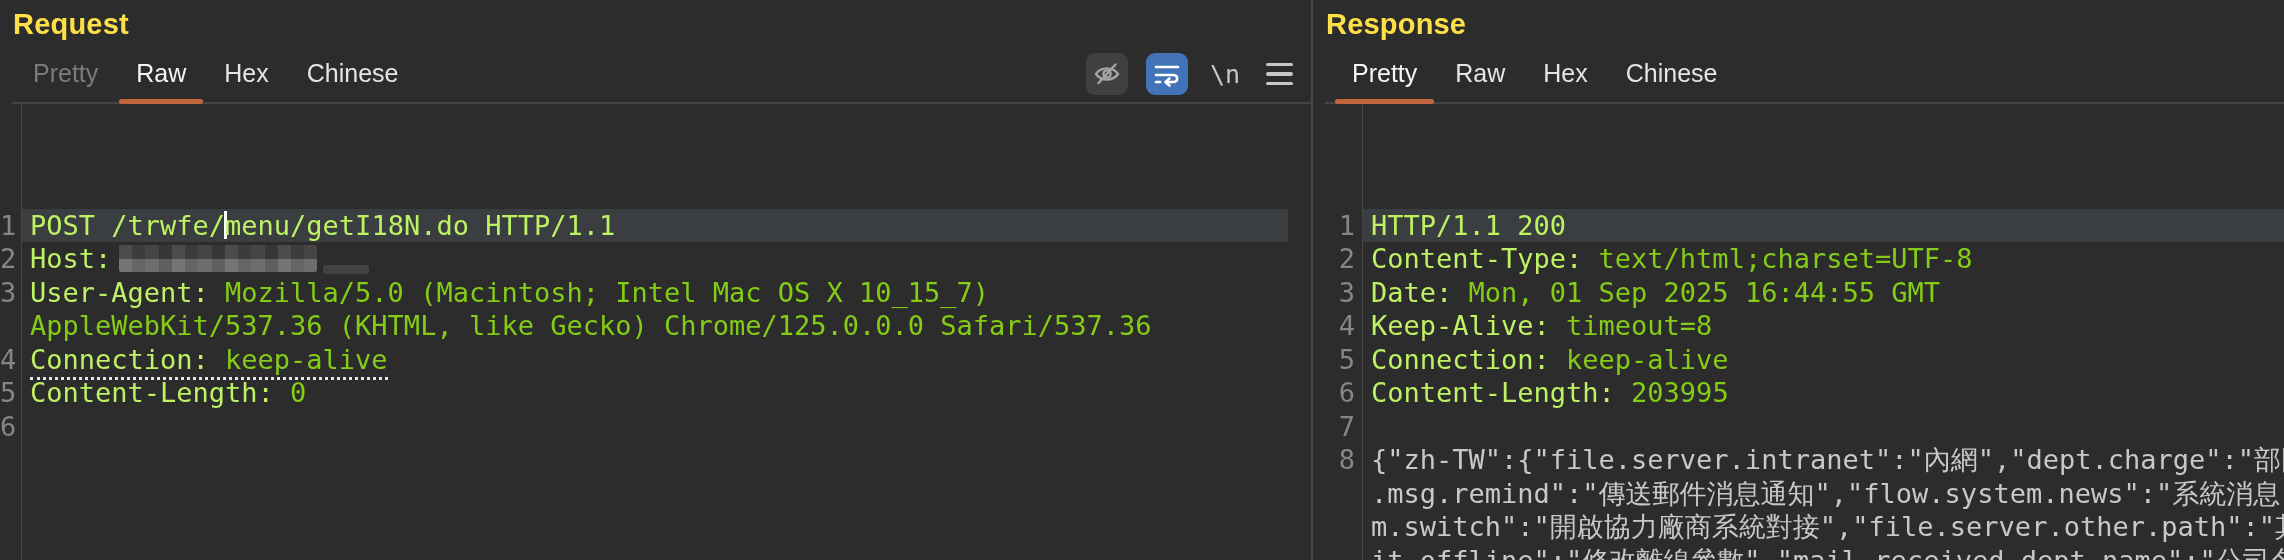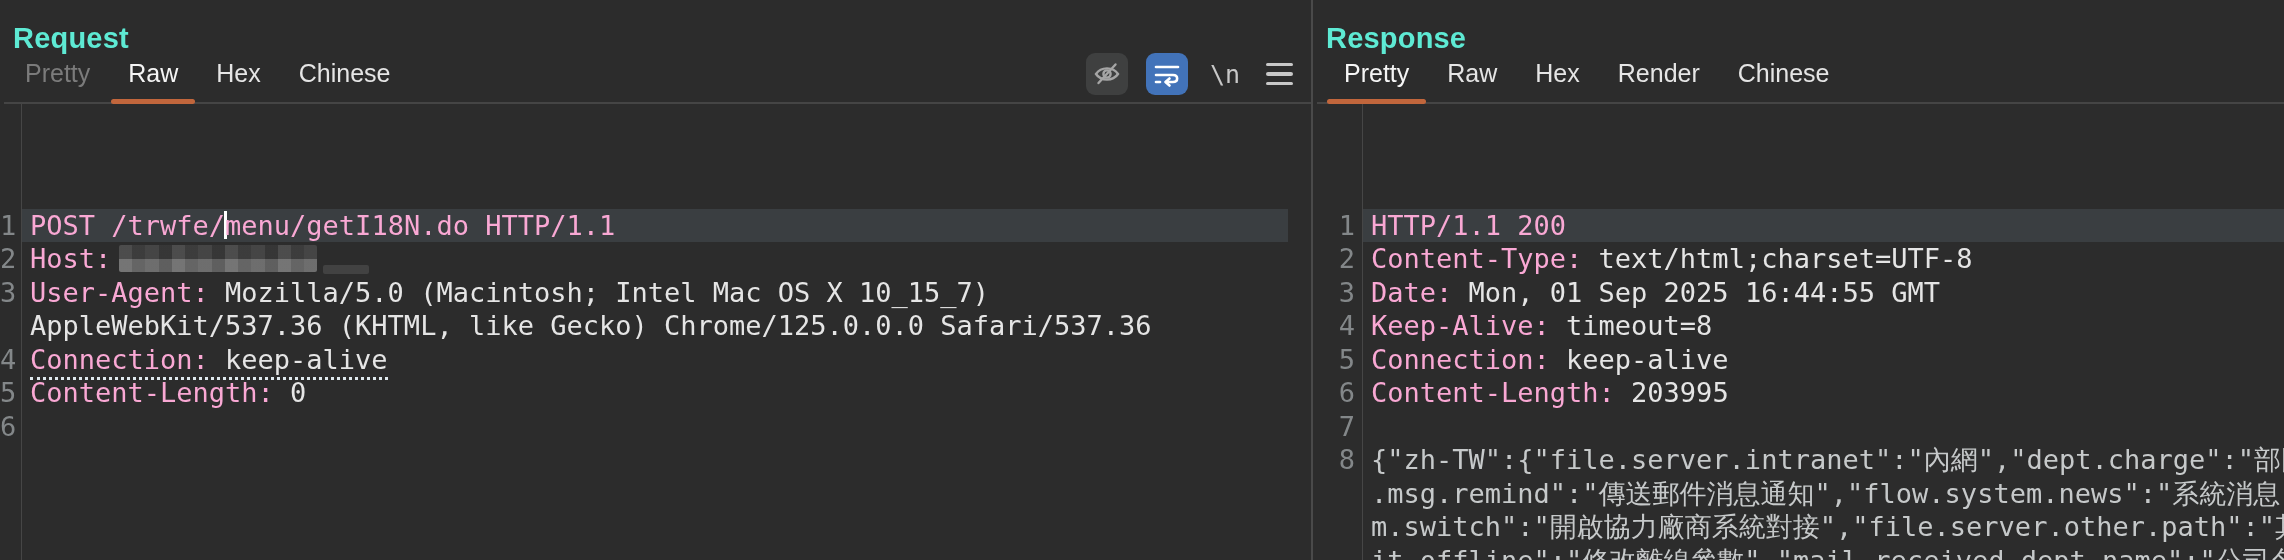--- a/index.html
+++ b/index.html
@@ -3,24 +3,24 @@
 <meta charset="utf-8">
 <style>
   * { margin:0; padding:0; box-sizing:border-box; }
   html,body { width:2284px; height:560px; overflow:hidden; background:#2c2c2c;
               font-family:"Liberation Sans", sans-serif; }
   .panel { position:absolute; top:0; bottom:0; }
   .panel.req { left:0; width:1311px; }
   .panel.resp { left:1313px; width:971px; }
   .vdivider { position:absolute; top:0; bottom:0; left:1311px; width:2px; background:#4a4a4a; }
 
-  .panel-title { position:absolute; top:22px; left:13px; font-size:29px; font-weight:bold;
-                 color:#5eead4; letter-spacing:.2px; }
+  .panel-title { position:absolute; top:8px; left:13px; font-size:29px; font-weight:bold;
+                 color:#fde047; letter-spacing:.2px; }
 
-  .tabbar { position:absolute; top:44px; left:4px; right:0; height:60px;
+  .tabbar { position:absolute; top:44px; left:12px; right:0; height:60px;
             display:flex; align-items:center; border-bottom:2px solid #454545; }
   .req .tabbar { padding-left:2px; }
   .resp .tabbar { padding-left:8px; }
   .tab { position:relative; font-size:25px; color:#e5e5e5; padding:14px 19px; cursor:default; }
   .tab.dim { color:#7b7b7b; }
   .tab.active { color:#f5f5f5; }
   .tab.active::after { content:""; position:absolute; left:2px; right:2px; bottom:-2px;
                        height:5px; border-radius:3px; background:#c1663c; }
 
   .toolbar { position:absolute; right:14px; top:46px; height:56px; display:flex;
@@ -45,22 +45,22 @@
   .resp .row { padding-left:58px; }
   .row > * { position:relative; z-index:1; }
   .row.hl::before { content:""; position:absolute; top:0; bottom:0; background:#3a3e41; z-index:0; }
   .req  .row.hl::before { left:22px; right:23px; }
   .resp .row.hl::before { left:50px; right:0; }
 
   .ln { position:absolute; top:0; text-align:right; color:#838789; }
   .req  .ln { left:0; width:15px; }
   .resp .ln { left:0; width:42px; }
 
-  .k { color:#f9a8d4; }           
-  .v { color:#e5e5e5; }           
+  .k { color:#bef264; }           
+  .v { color:#84cc16; }           
   .b { color:#c6c9ca; }           
   .dotted { border-bottom:3px dotted #dfe9ee; padding-bottom:2px; }
 
   .caret { display:inline-block; width:2.5px; height:28px; background:#ffffff;
            vertical-align:middle; margin:0 -1.5px 0 -1px; position:relative; top:-2px; }
 
   .mosaic { display:inline-block; width:198px; height:27px; vertical-align:middle;
             margin-left:8px; position:relative; top:-2px; border-radius:2px;
             background-image:
               repeating-linear-gradient(0deg, rgba(130,130,130,.45) 0 13px, rgba(40,40,40,.45) 13px 27px),
@@ -118,20 +118,19 @@
 
 <div class="vdivider"></div>
 
 <div class="panel resp">
   <div class="panel-title">Response</div>
 
   <div class="tabbar">
     <div class="tab active">Pretty</div>
     <div class="tab">Raw</div>
     <div class="tab">Hex</div>
-    <div class="tab">Render</div>
     <div class="tab">Chinese</div>
   </div>
 
   <div class="editor">
     <div class="gline"></div>
   <div class="row hl"><span class="ln">1</span><span class="k">HTTP/1.1 200</span></div><div class="row"><span class="ln">2</span><span class="k">Content-Type:</span><span class="v"> text/html;charset=UTF-8</span></div><div class="row"><span class="ln">3</span><span class="k">Date:</span><span class="v"> Mon, 01 Sep 2025 16:44:55 GMT</span></div><div class="row"><span class="ln">4</span><span class="k">Keep-Alive:</span><span class="v"> timeout=8</span></div><div class="row"><span class="ln">5</span><span class="k">Connection:</span><span class="v"> keep-alive</span></div><div class="row"><span class="ln">6</span><span class="k">Content-Length:</span><span class="v"> 203995</span></div><div class="row"><span class="ln">7</span></div><div class="row"><span class="ln">8</span><span class="b">{"zh-TW":{"file.server.intranet":"內網","dept.charge":"部門</span></div><div class="row"><span class="ln"></span><span class="b">.msg.remind":"傳送郵件消息通知","flow.system.news":"系統消息</span></div><div class="row"><span class="ln"></span><span class="b">m.switch":"開啟協力廠商系統對接","file.server.other.path":"其</span></div><div class="row"><span class="ln"></span><span class="b">it.offline":"修改離線參數","mail.received.dept.name":"公司名稱</span></div></div>
 </div>
 
 </body></html>

